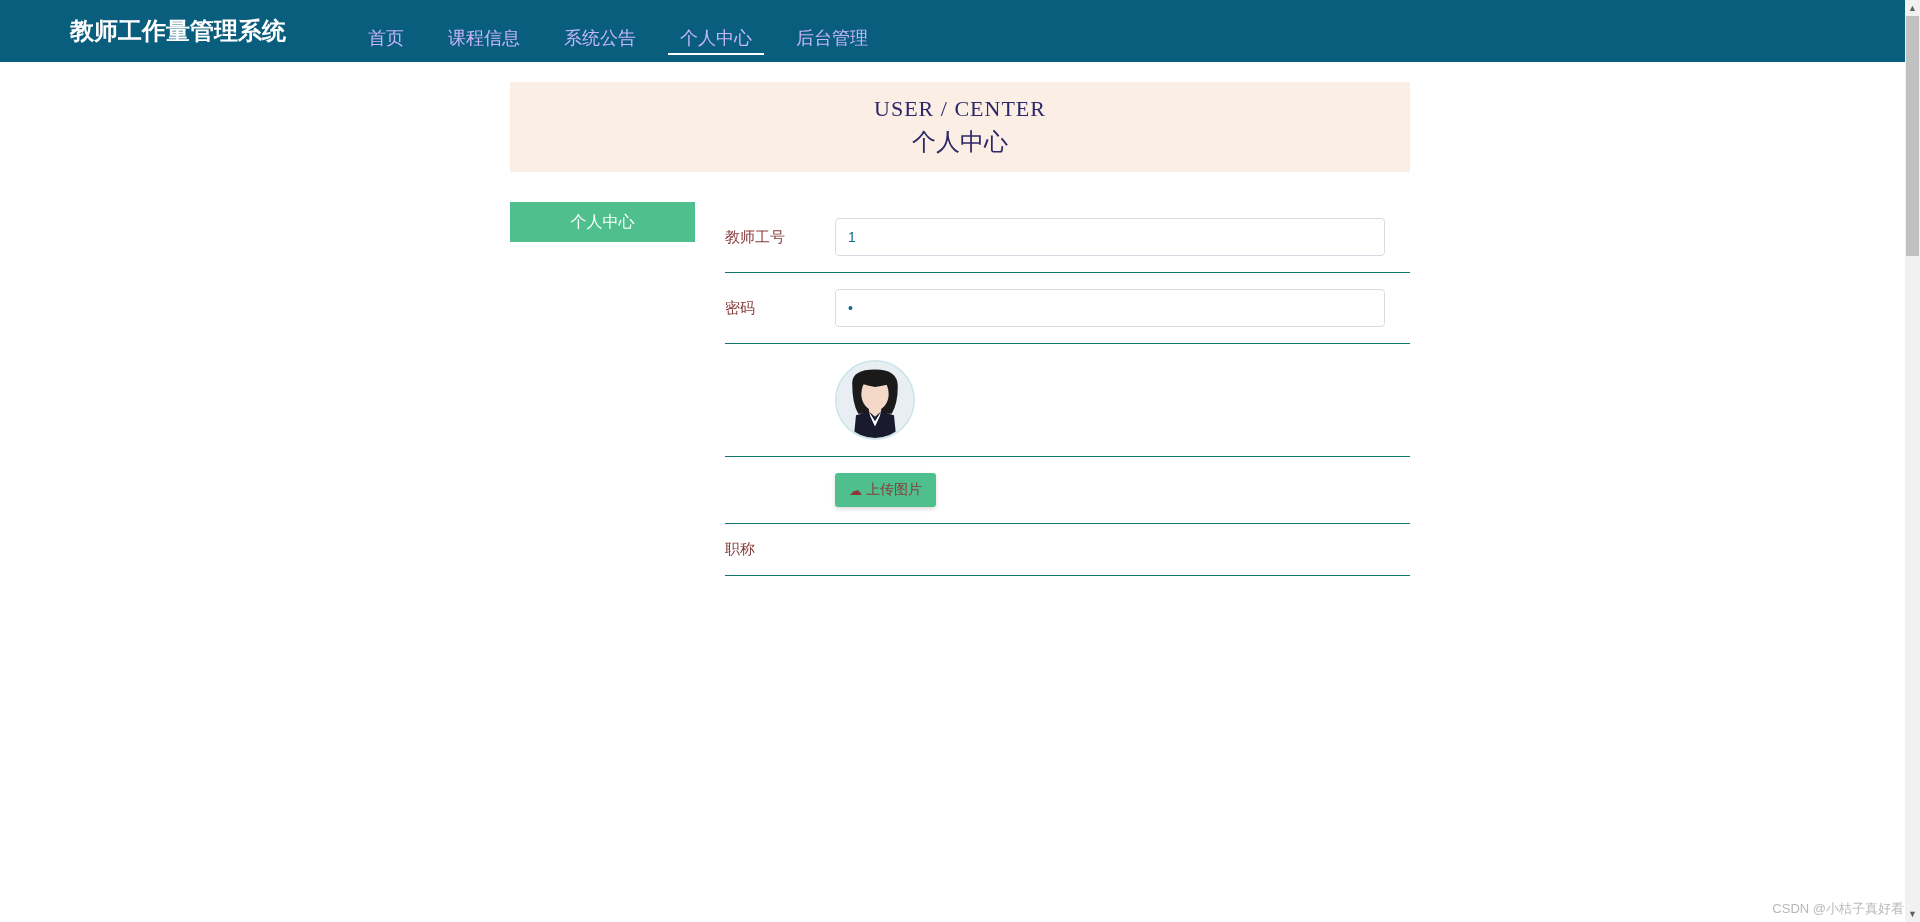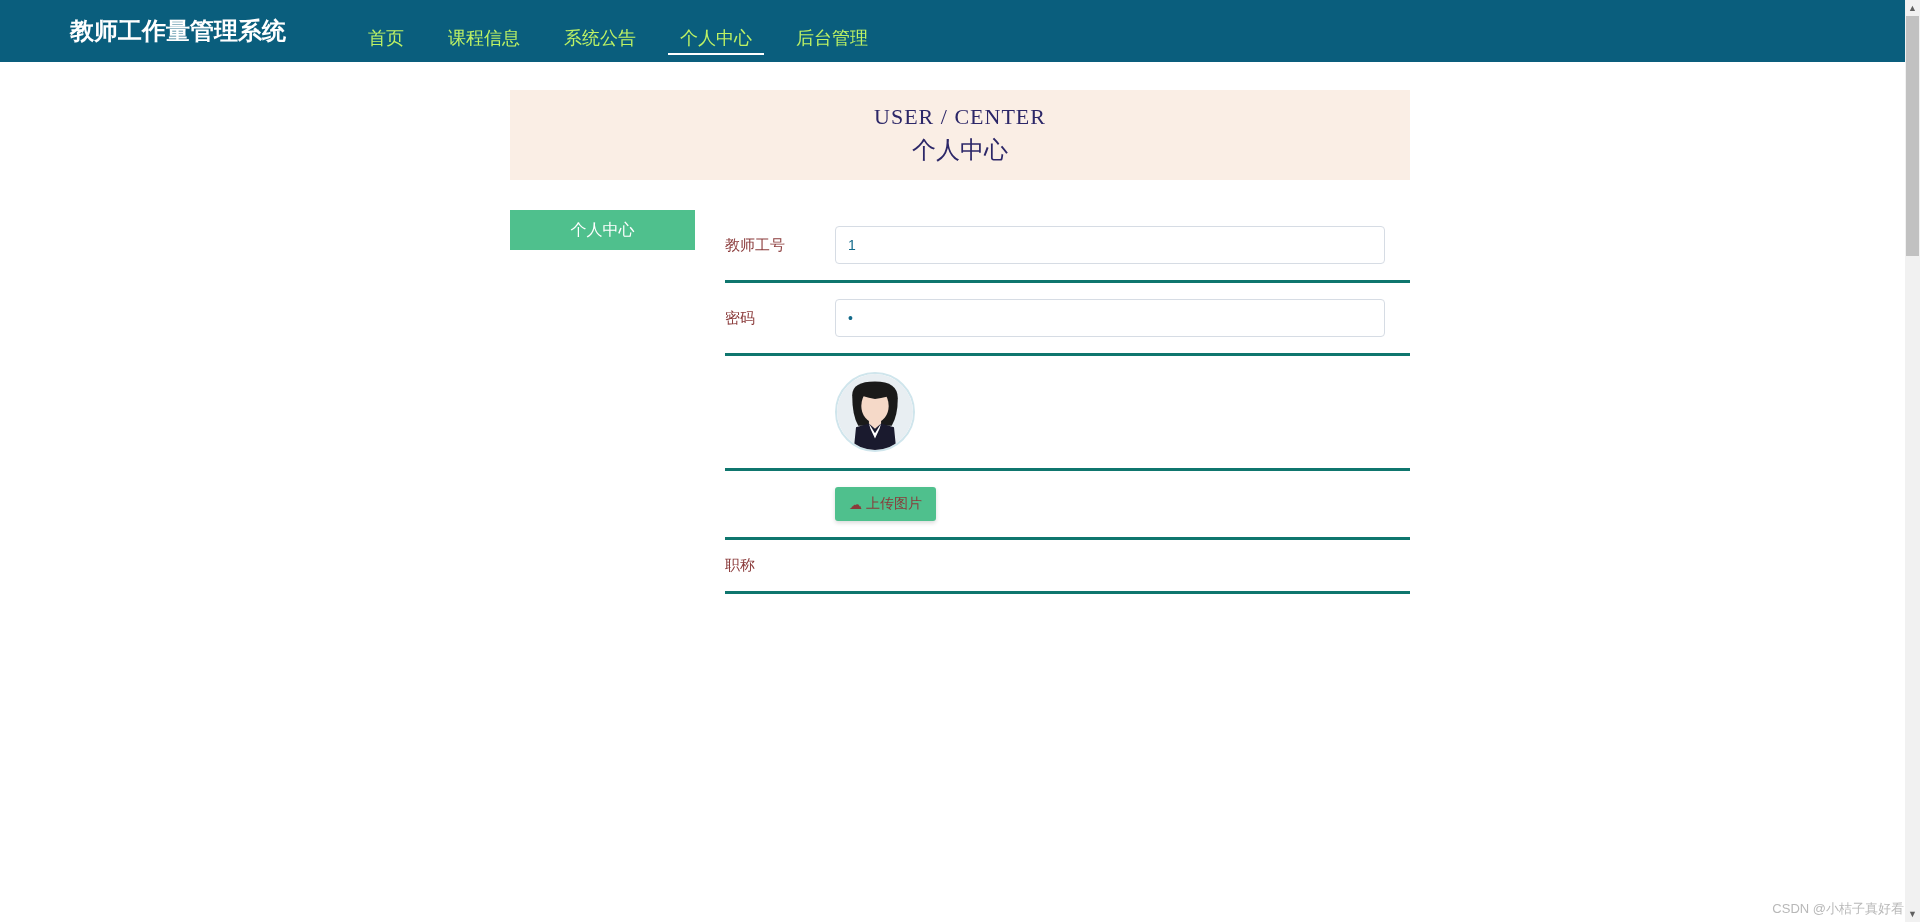--- a/index.html
+++ b/index.html
@@ -13,39 +13,39 @@
       padding: 0 16px 0 70px;
     }
     .logo {
       color: #fff;
       font-size: 24px;
       font-weight: bold;
       margin-right: 60px;
     }
     .nav { display: flex; }
     .nav-item {
-      color: #bef264;
+      color: #c4b5fd;
       font-size: 18px;
       padding: 0 22px;
       height: 48px;
       line-height: 62px;
       cursor: pointer;
       position: relative;
     }
     .nav-item.active::after {
       content: '';
       position: absolute;
       bottom: 0;
       left: 10px;
       right: 10px;
       height: 2px;
       background: #fff;
     }
     
-    .main { width: 900px; margin: 16px auto; padding-top: 12px; }
+    .main { width: 900px; margin: 8px auto; padding-top: 12px; }
     
     .banner {
       background: #faeee5;
       text-align: center;
       padding: 14px 0;
       margin-bottom: 30px;
     }
     .banner-title {
       color: #2c2768;
       font-size: 22px;
@@ -68,21 +68,21 @@
       line-height: 40px;
       font-size: 16px;
       cursor: pointer;
     }
     
     .form { flex: 1; padding-left: 10px; }
     .form-row {
       display: flex;
       align-items: center;
       padding: 16px 0;
-      border-bottom: 3px solid #0f766e;
+      border-bottom: 1px solid #0f766e;
     }
     .form-label {
       width: 110px;
       color: #8a3a3a;
       font-size: 15px;
     }
     .form-control {
       flex: 1;
       max-width: 550px;
     }

